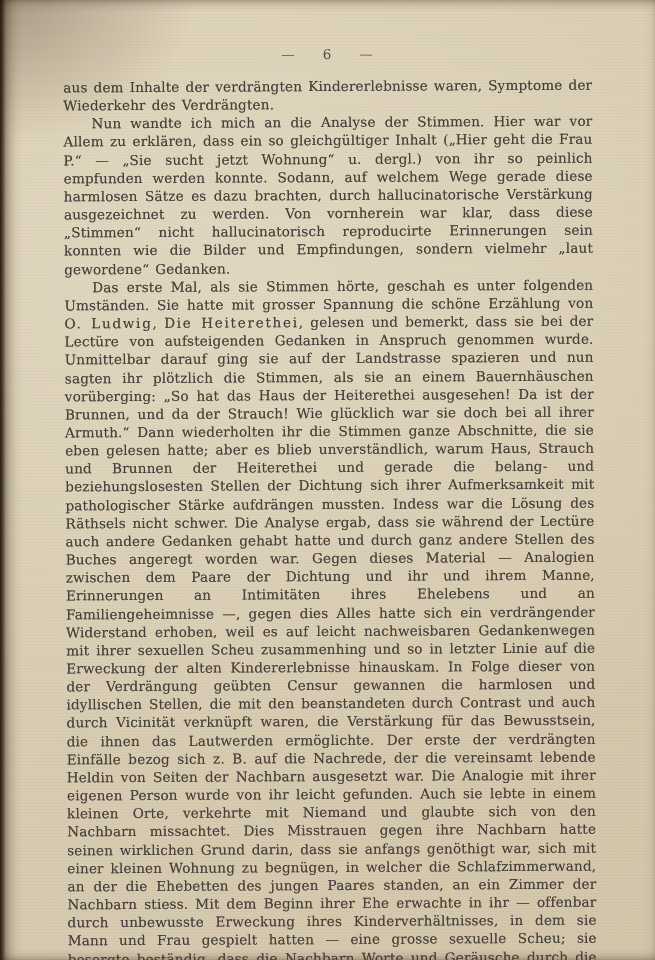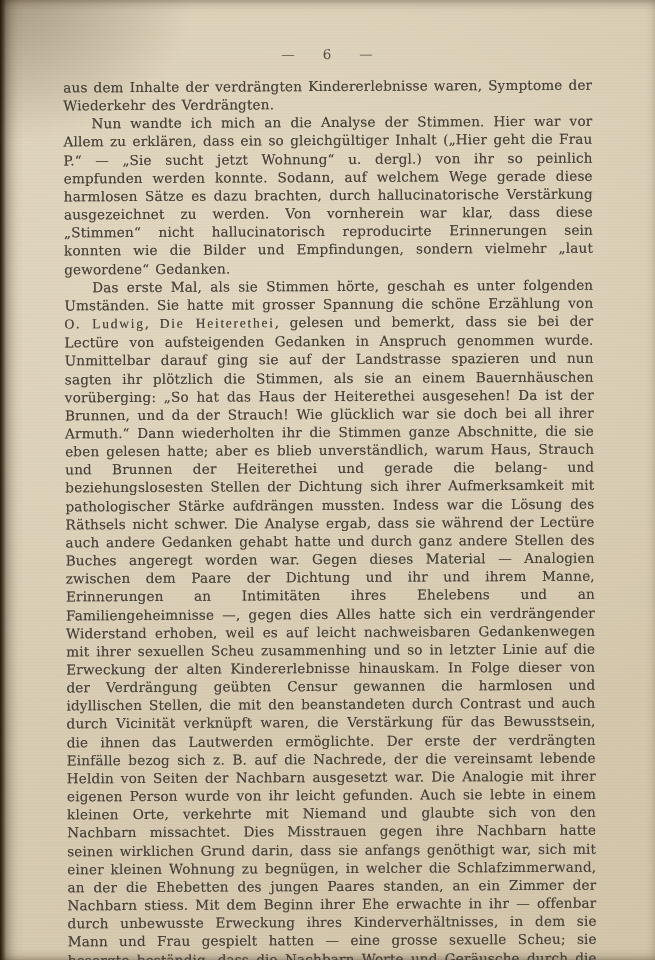--- a/index.html
+++ b/index.html
@@ -54,21 +54,21 @@
     margin: 0;
     font-size: 13.6px;
     line-height: 18.15px;
     text-align: justify;
     letter-spacing: 0.15px;
     word-spacing: 1.5px;
     color: #45403a;
     text-shadow: 0 0 0.5px rgba(70,62,52,0.55);
   }
   .paragraphs p.indent { text-indent: 28px; }
-  .sperr { letter-spacing: 1.7px; font-family: Liberation Serif, serif; }
+  .sperr { letter-spacing: 1.7px; }
 </style>
 </head>
 <body>
 
 <div class="sheet">
   <div class="sheet-edge-left"></div>
   <div class="content">
     <div class="page-header">
       <span>—</span>
       <span>6</span>

